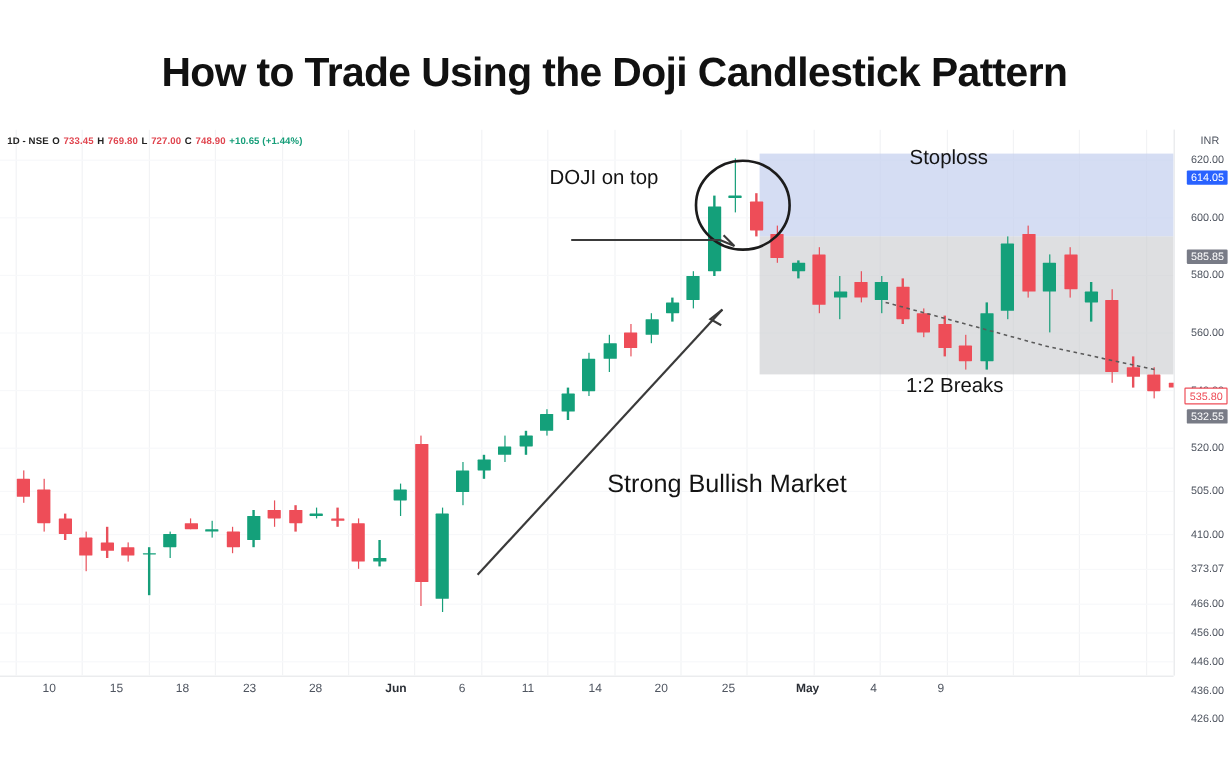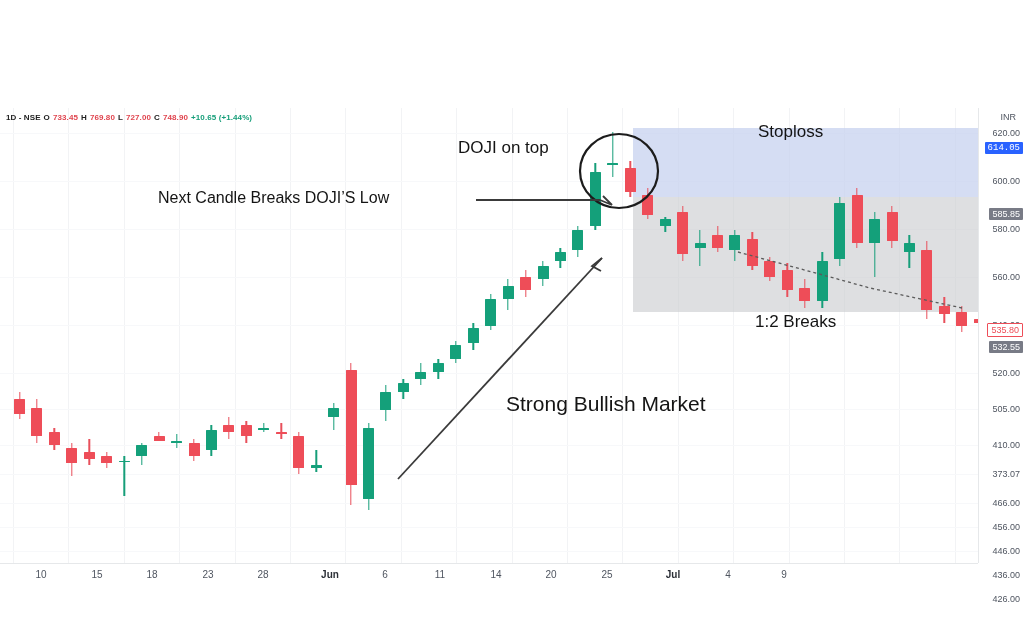--- a/index.html
+++ b/index.html
@@ -183,20 +183,21 @@
     z-index: 50;
     height: 62px;
     display: flex; align-items: center;
   }
 </style>
 </head>
 <body>
 
 <div id="page">
 
+  <div id="title">How to Trade Using the Doji Candlestick Pattern</div>
 
   <div id="chart">
 
     <div id="plot">
       <div id="grid-v">
           <div class="gridline-v" style="left: 13px;"></div>
           <div class="gridline-v" style="left: 68.4px;"></div>
           <div class="gridline-v" style="left: 123.8px;"></div>
           <div class="gridline-v" style="left: 179.2px;"></div>
           <div class="gridline-v" style="left: 234.6px;"></div>
@@ -472,53 +473,52 @@
         <div class="p-tick" style="top: 217px;">540.00</div>
         <div class="p-tick" style="top: 265px;">520.00</div>
         <div class="p-tick" style="top: 301px;">505.00</div>
         <div class="p-tick" style="top: 337px;">410.00</div>
         <div class="p-tick" style="top: 366px;">373.07</div>
         <div class="p-tick" style="top: 395px;">466.00</div>
         <div class="p-tick" style="top: 419px;">456.00</div>
         <div class="p-tick" style="top: 443px;">446.00</div>
         <div class="p-tick" style="top: 467px;">436.00</div>
         <div class="p-tick" style="top: 491px;">426.00</div>
-        <div class="p-badge badge-blue" style="top: 40px; font-family: Liberation Mono, monospace;">614.05</div>
+        <div class="p-badge badge-blue" style="top: 40px;">614.05</div>
         <div class="p-badge badge-gray" style="top: 106px;">585.85</div>
         <div class="p-badge badge-red" style="top: 222px;">535.80</div>
         <div class="p-badge badge-gray" style="top: 239px;">532.55</div>
       </div>
 
     <div id="time-axis">
         <div class="t-tick" style="left: 41px;">10</div>
         <div class="t-tick" style="left: 97px;">15</div>
         <div class="t-tick" style="left: 152px;">18</div>
         <div class="t-tick" style="left: 208px;">23</div>
         <div class="t-tick" style="left: 263px;">28</div>
         <div class="t-tick bold" style="left: 330px;">Jun</div>
         <div class="t-tick" style="left: 385px;">6</div>
         <div class="t-tick" style="left: 440px;">11</div>
         <div class="t-tick" style="left: 496px;">14</div>
         <div class="t-tick" style="left: 551px;">20</div>
         <div class="t-tick" style="left: 607px;">25</div>
-        <div class="t-tick bold" style="left: 673px;">Jul</div>
+        <div class="t-tick bold" style="left: 673px;">May</div>
         <div class="t-tick" style="left: 728px;">4</div>
         <div class="t-tick" style="left: 784px;">9</div>
       </div>
   </div>
 
   <svg id="svg-overlay">
     <ellipse cx="619" cy="171" rx="39" ry="37" fill="none" stroke="#1c1c1c" stroke-width="2.2"></ellipse>
     <line x1="476" y1="200" x2="600" y2="200" stroke="#3a3a3a" stroke-width="1.8"></line>
     <path d="M600 200 L612 205 L603 196" fill="none" stroke="#3a3a3a" stroke-width="1.8"></path>
     <line x1="398" y1="479" x2="602" y2="258" stroke="#3a3a3a" stroke-width="1.8"></line>
     <path d="M602 258 L592 266 L601 271" fill="none" stroke="#3a3a3a" stroke-width="1.8"></path>
     <path d="M738 252 L812 272 L870 288 L962 308" fill="none" stroke="#5a5a5a" stroke-width="1.3" stroke-dasharray="3,3"></path>
   </svg>
 
   <div id="anno-doji" class="anno">DOJI on top</div>
-  <div id="anno-next" class="anno">Next Candle Breaks DOJI’S Low</div>
   <div id="anno-stoploss" class="anno">Stoploss</div>
   <div id="anno-target" class="anno">1:2 Breaks</div>
   <div id="anno-bullish" class="anno">Strong Bullish Market</div>
 
 
 </div>
 
 </body></html>

